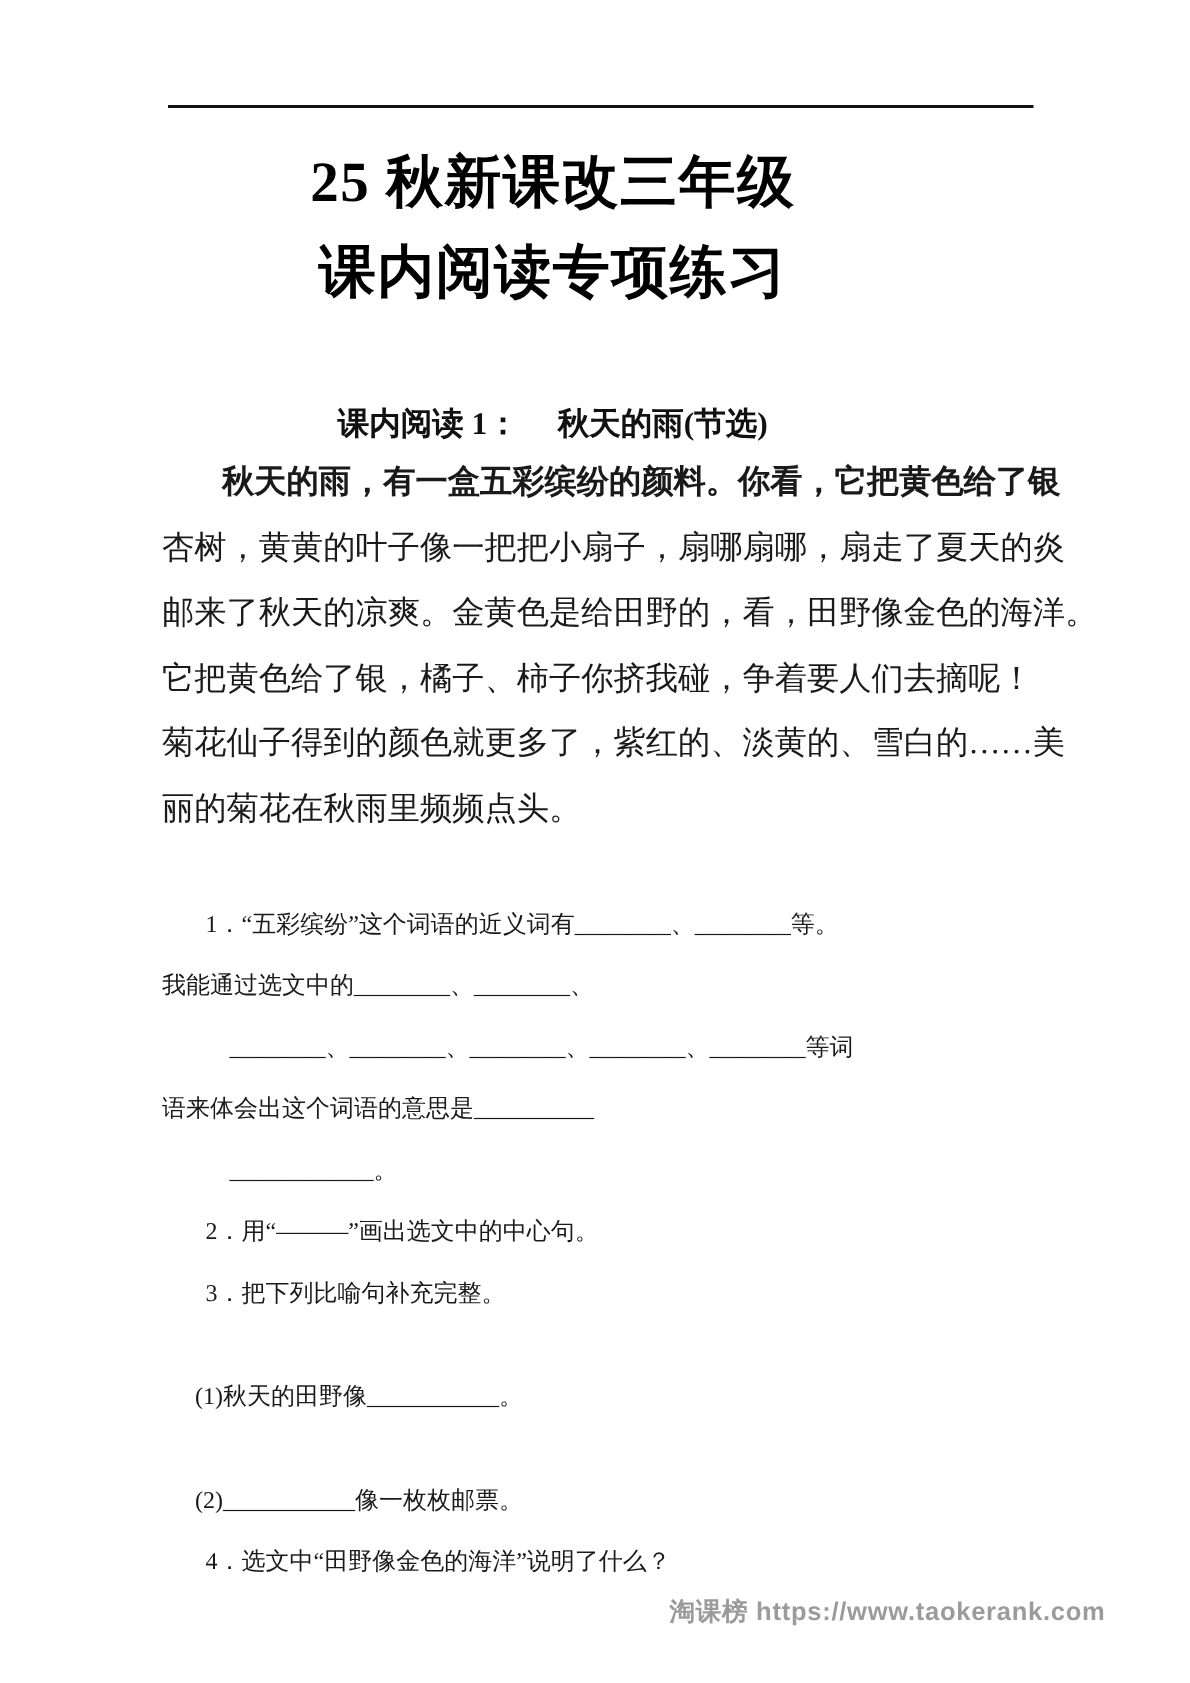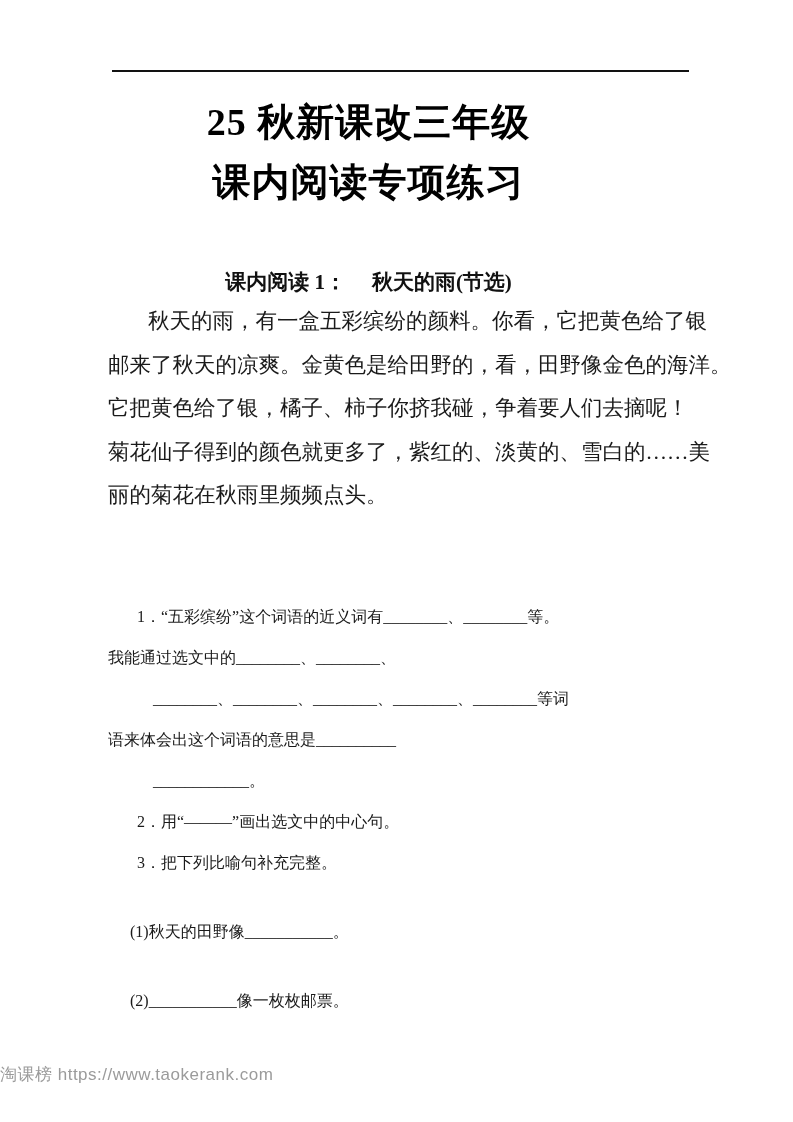--- a/index.html
+++ b/index.html
@@ -52,79 +52,82 @@
   .passage {
     position: absolute;
     top: 300px;
     left: 108px;
     width: 584px;
     font-size: 21.5px;
     line-height: 43.5px;
     color: #1a1a1a;
   }
   .passage .line { white-space: nowrap; }
-  .passage .line.first { text-indent: 40px; }
+  .passage .line.first { text-indent: 40px; font-weight: bold; }
   .questions {
     position: absolute;
     top: 596px;
     left: 108px;
     width: 584px;
     font-size: 16px;
     line-height: 41px;
     color: #1a1a1a;
   }
   .questions .line { white-space: nowrap; }
   .q-indent-num   { text-indent: 29px; }
   .q-indent-paren { text-indent: 22px; margin-top: 28px; }
   .q-indent-blank { text-indent: 45px; }
   .footer {
     position: absolute;
     top: 1063px;
     left: 0;
     width: 100%;
-    text-align: left;
+    text-align: right;
     font-family: "Liberation Sans", "DejaVu Sans", sans-serif;
     font-size: 17px;
     color: #9b9b9b;
     letter-spacing: 0.5px;
+    font-weight: bold;
   }
 </style>
 </head>
 <body>
 
 <div class="page">
 
   <div class="top-rule"></div>
 
   <div class="doc-title">
     <div>25 秋新课改三年级</div>
     <div>课内阅读专项练习</div>
   </div>
 
   <div class="section-heading">
     <span>课内阅读 1：</span><span class="heading-gap"></span><span>秋天的雨(节选)</span>
   </div>
 
   <div class="passage">
     <div class="line first">秋天的雨，有一盒五彩缤纷的颜料。你看，它把黄色给了银</div>
+    <div class="line">杏树，黄黄的叶子像一把把小扇子，扇哪扇哪，扇走了夏天的炎</div>
     <div class="line">邮来了秋天的凉爽。金黄色是给田野的，看，田野像金色的海洋。</div>
     <div class="line">它把黄色给了银，橘子、柿子你挤我碰，争着要人们去摘呢！</div>
     <div class="line">菊花仙子得到的颜色就更多了，紫红的、淡黄的、雪白的……美</div>
     <div class="line">丽的菊花在秋雨里频频点头。</div>
   </div>
 
   <div class="questions">
     <div class="line q-indent-num">1．“五彩缤纷”这个词语的近义词有________、________等。</div>
     <div class="line">我能通过选文中的________、________、</div>
     <div class="line q-indent-blank">________、________、________、________、________等词</div>
     <div class="line">语来体会出这个词语的意思是__________</div>
     <div class="line q-indent-blank">____________。</div>
     <div class="line q-indent-num">2．用“———”画出选文中的中心句。</div>
     <div class="line q-indent-num">3．把下列比喻句补充完整。</div>
     <div class="line q-indent-paren">(1)秋天的田野像___________。</div>
     <div class="line q-indent-paren">(2)___________像一枚枚邮票。</div>
+    <div class="line q-indent-num">4．选文中“田野像金色的海洋”说明了什么？</div>
   </div>
 
   <div class="footer">
     <span>淘课榜 https://www.taokerank.com</span>
   </div>
 
 </div>
 
 </body></html>

